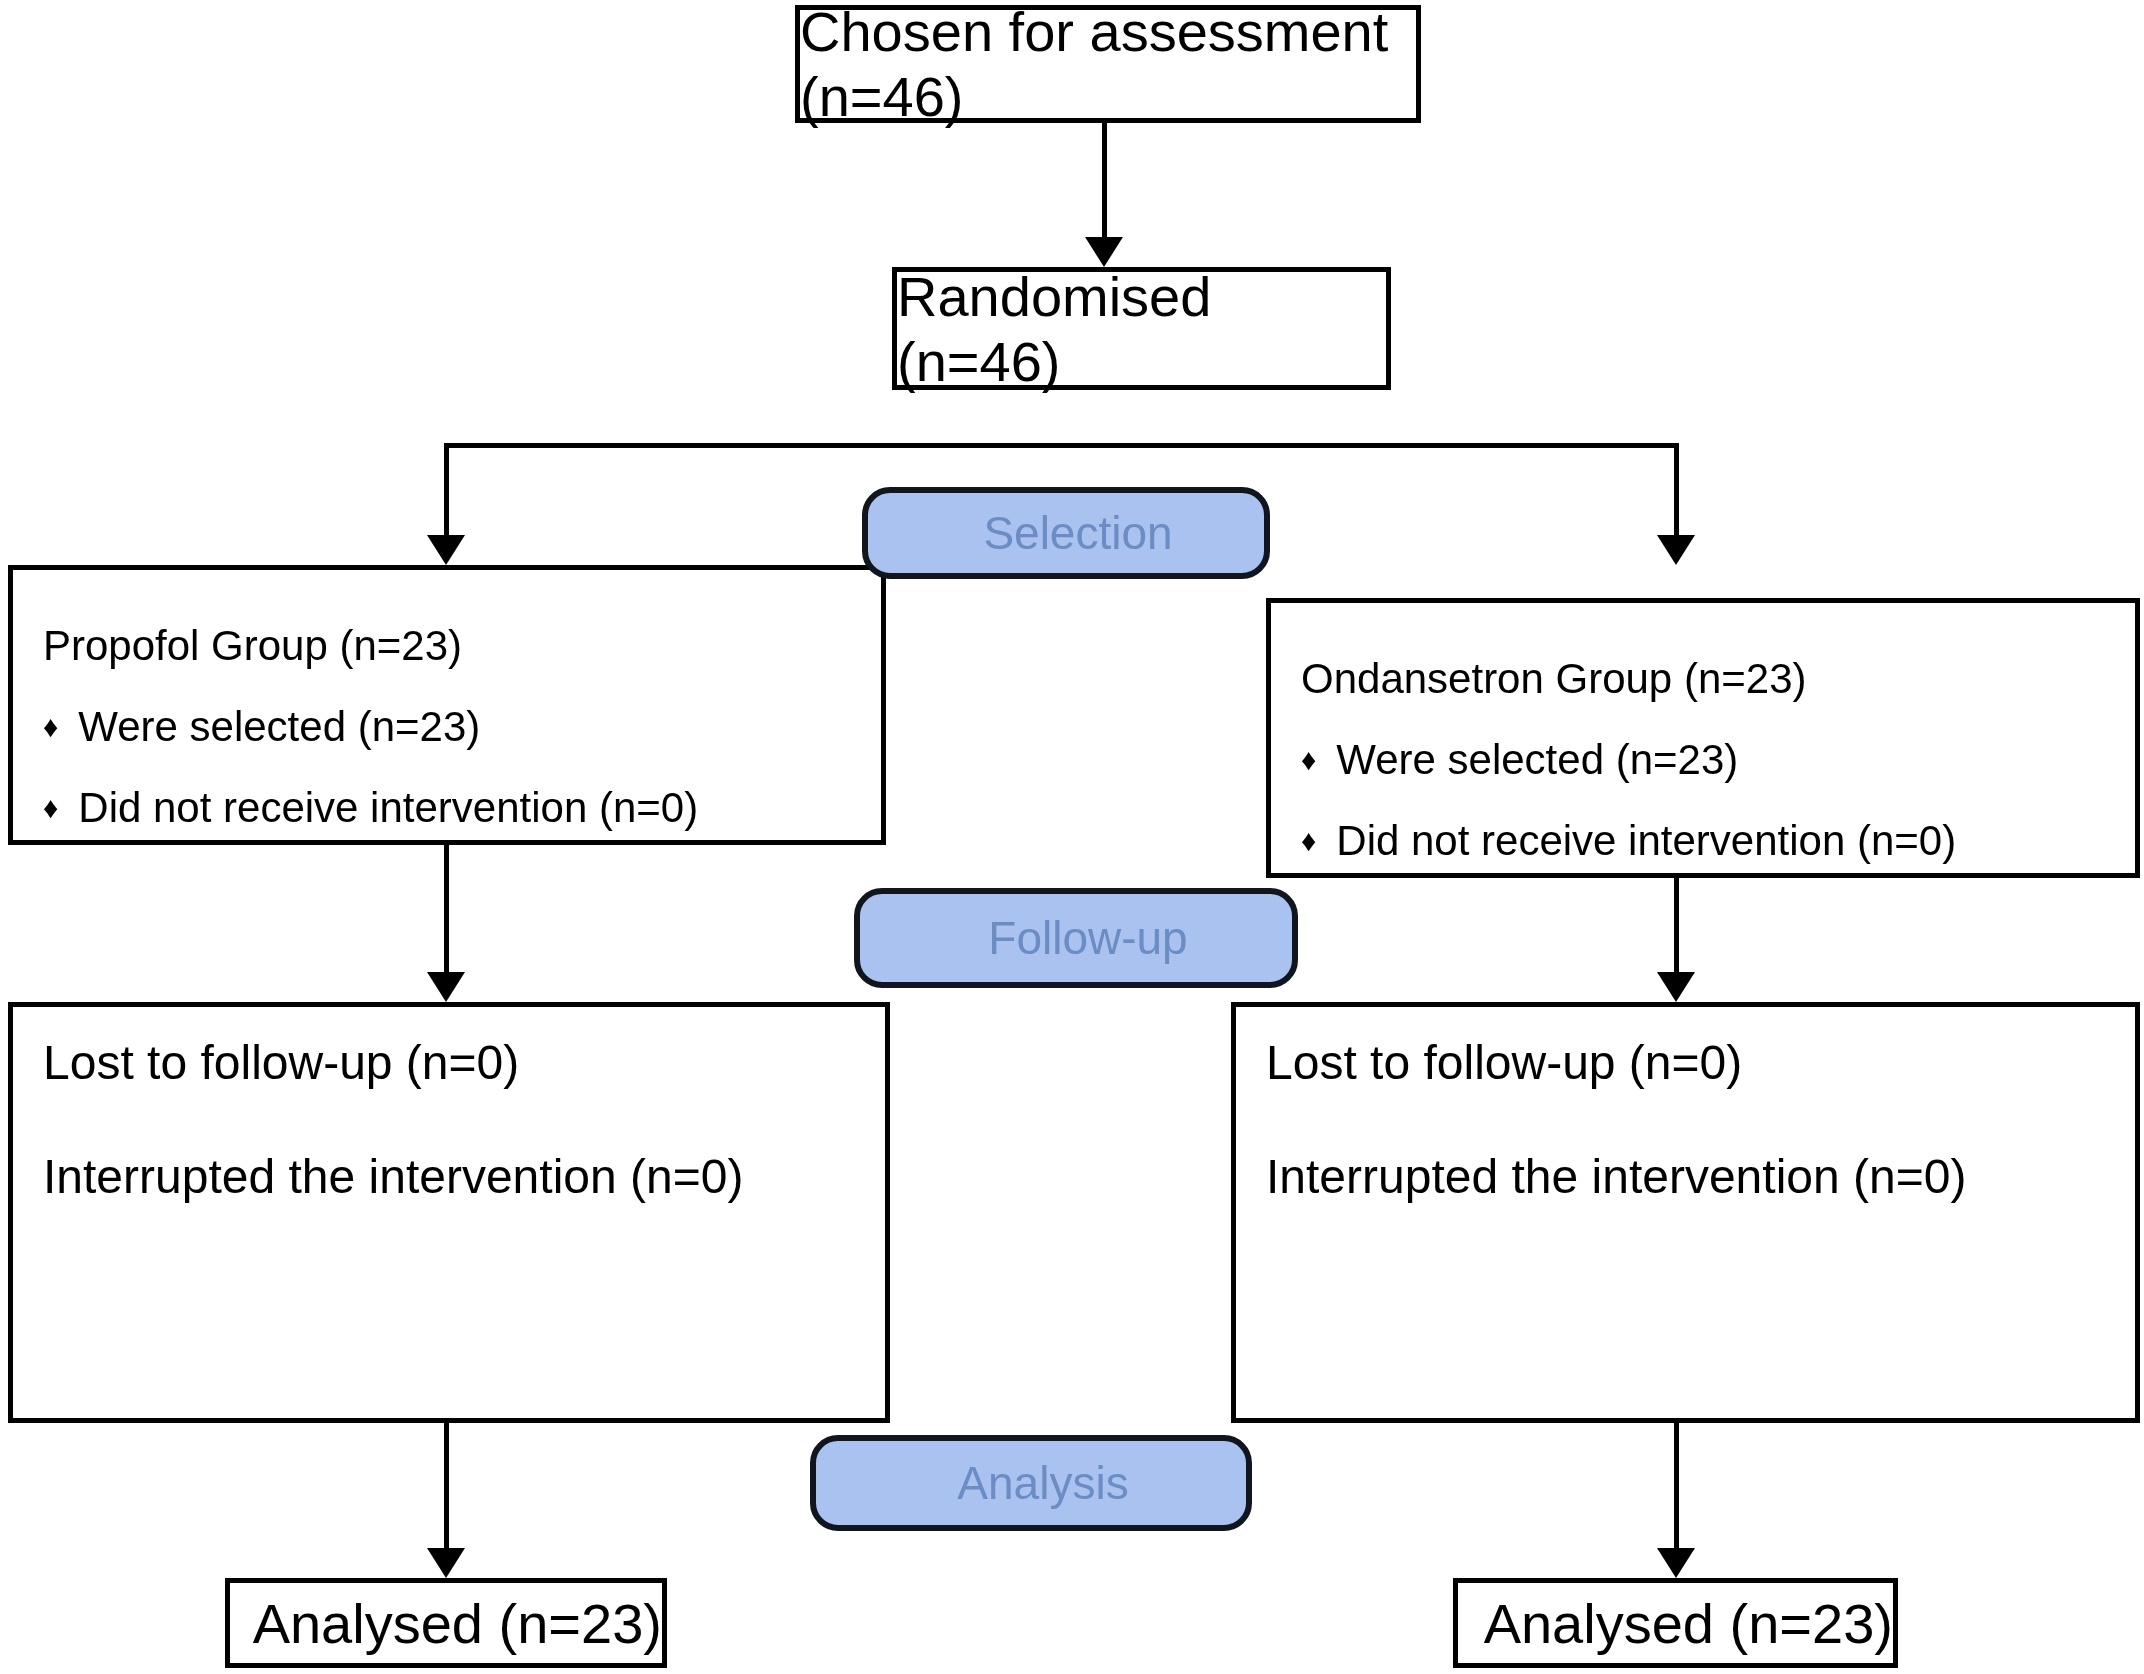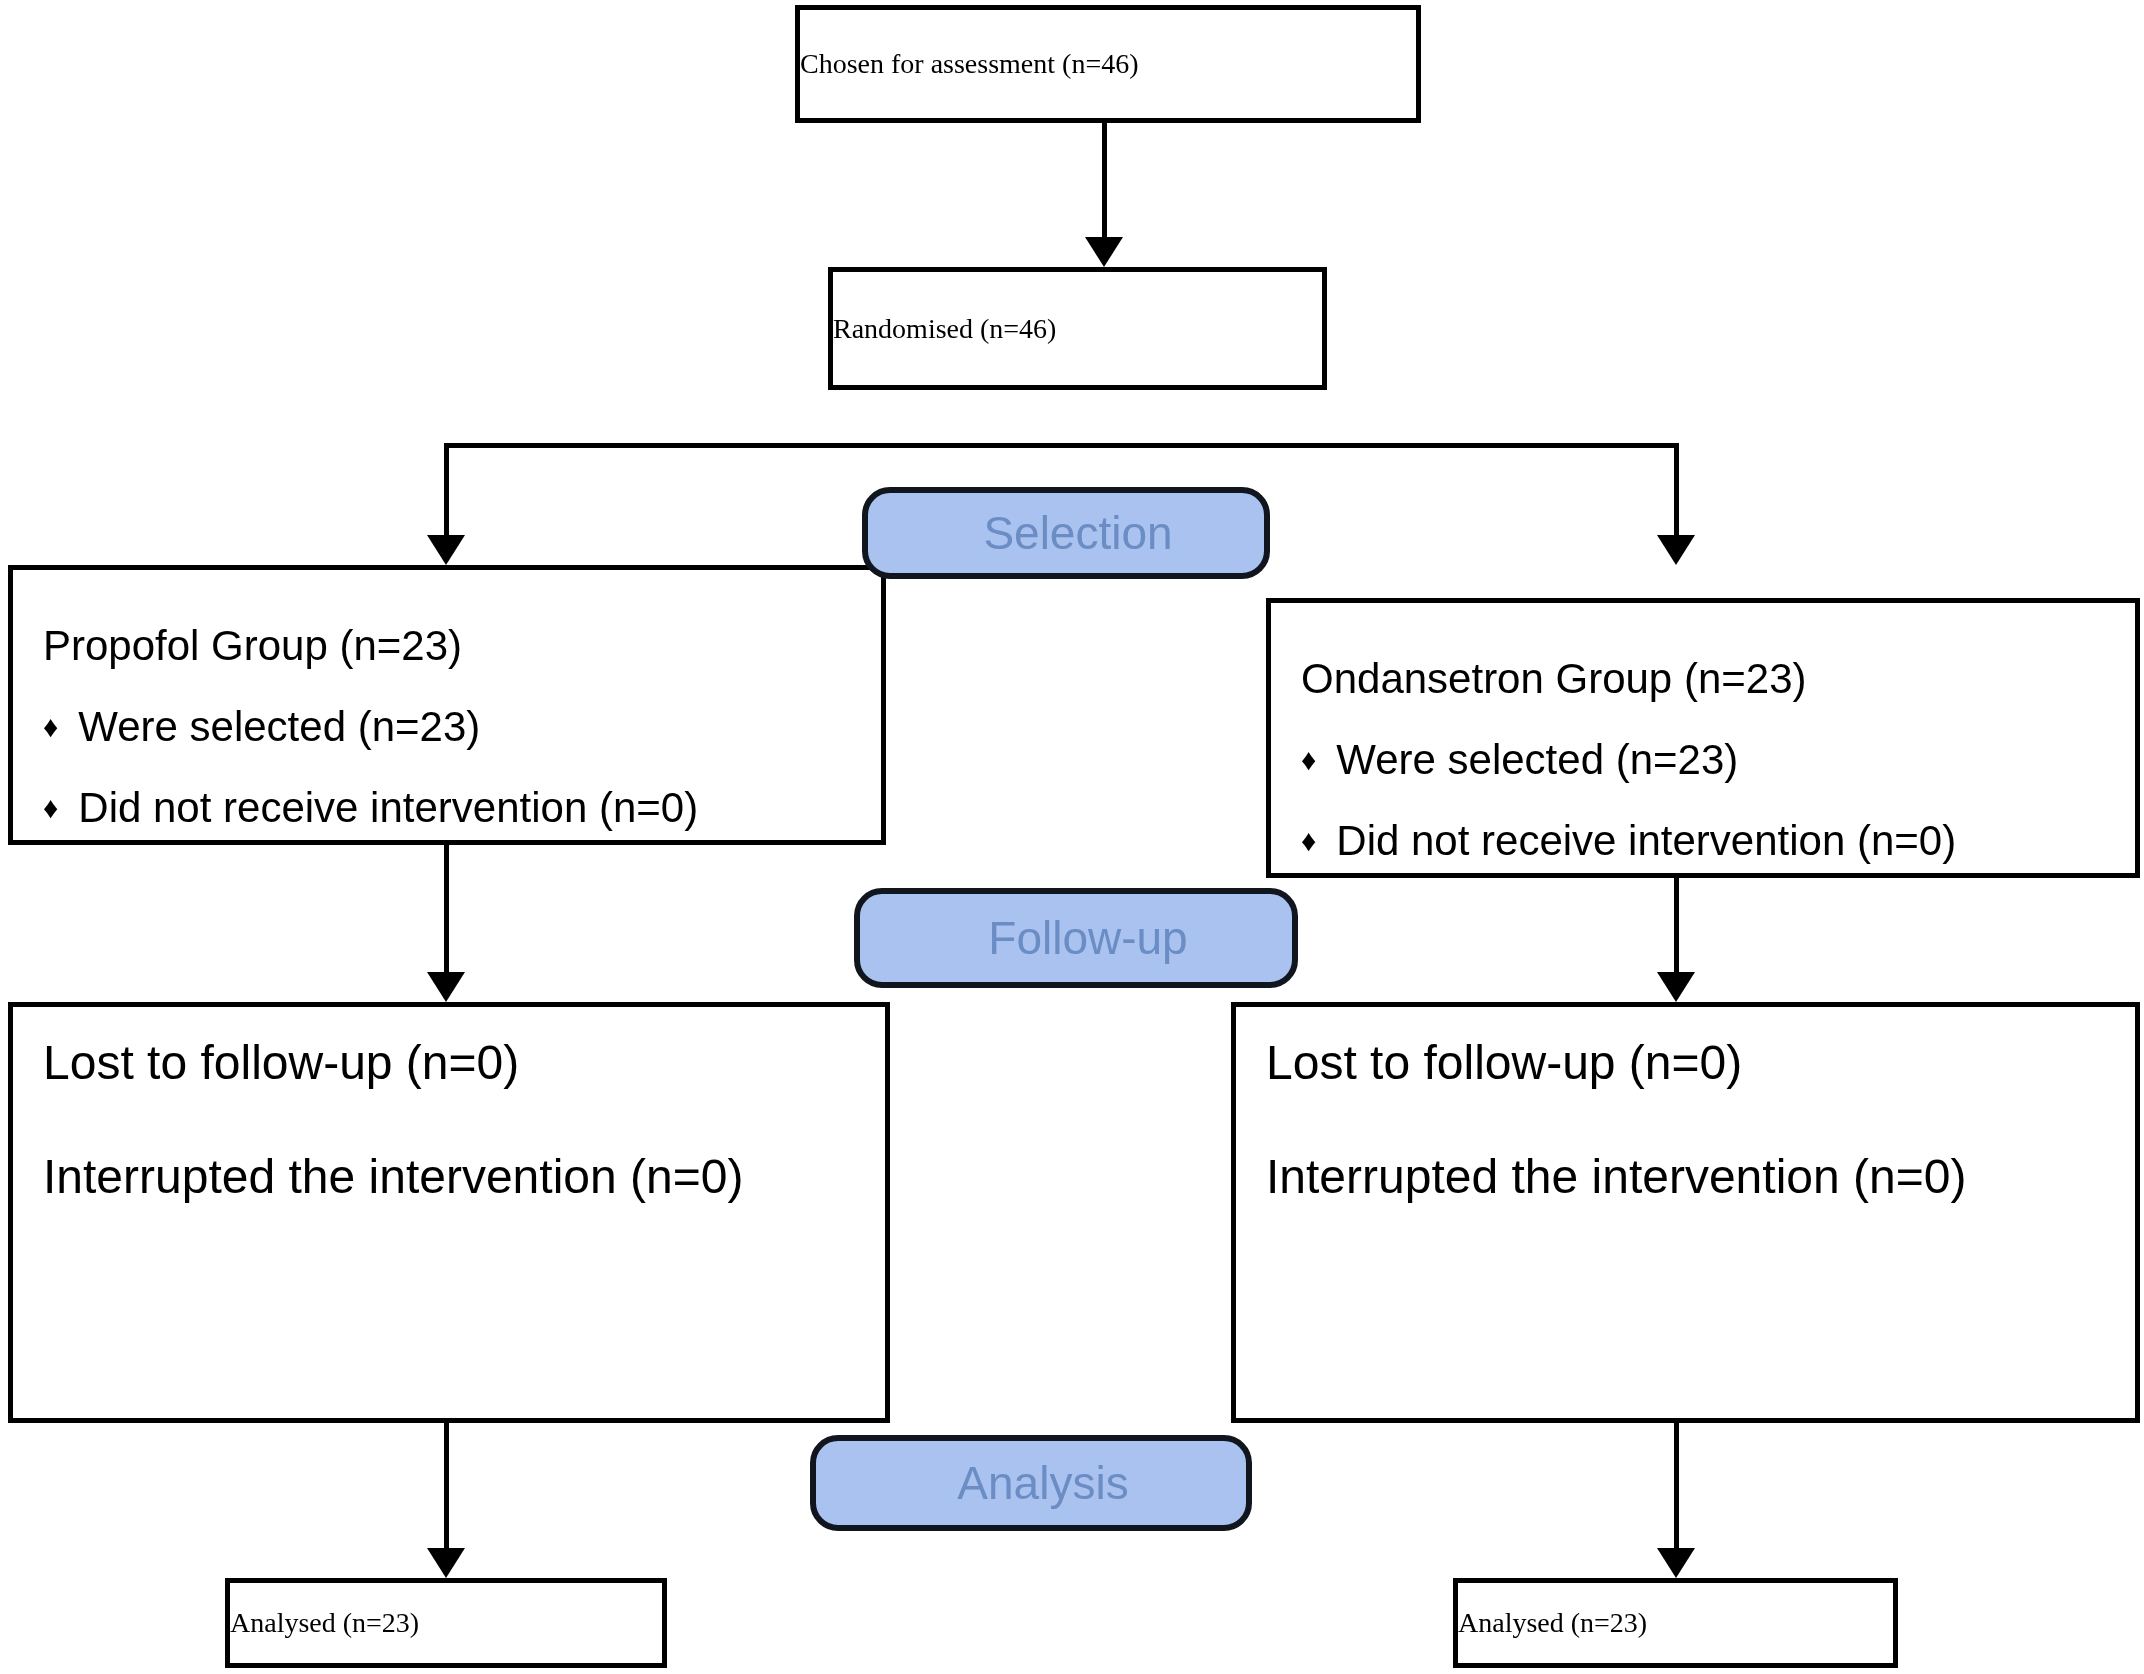--- a/index.html
+++ b/index.html
@@ -7,21 +7,21 @@
     --box-border:#000000; --box-fill:#ffffff;
     --stage-fill:#a9c2f0; --stage-text:#6b8dc3; --stage-border:#10151e;
   }
   *{box-sizing:border-box;margin:0;padding:0;}
   html,body{background:var(--background);}
   body{font-family:"Liberation Sans","DejaVu Sans",sans-serif;color:var(--text);}
   .canvas{position:relative;width:2144px;height:1674px;background:var(--background);overflow:hidden;}
 
   
   .box{position:absolute;background:var(--box-fill);border:5px solid var(--box-border);z-index:2;}
-  .box.center{display:flex;align-items:center;justify-content:flex-start;font-size:28px;font-family:Liberation Serif, serif;}
+  .box.center{display:flex;align-items:center;justify-content:flex-end;font-size:56px;}
 
   
   .group-box{padding:24px 0 0 30px;font-size:42px;}
   .group-box .line{height:58px;line-height:58px;white-space:nowrap;display:flex;align-items:center;margin-top:23px;}
   .bullet{font-size:30px;margin-right:20px;line-height:58px;}
   .fu-box{padding-left:30px;font-size:48px;}
   .fu-box .line1{margin-top:26px;height:60px;line-height:60px;white-space:nowrap;}
   .fu-box .line2{margin-top:54px;height:60px;line-height:60px;white-space:nowrap;}
 
   
@@ -40,21 +40,21 @@
 
 <div class="canvas">
 
   <div class="box center" style="left:795px;top:5px;width:626px;height:118px">
     <span>Chosen for assessment (n=46)</span>
   </div>
 
   <div class="vline" style="left:1102px;top:123px;height:119px"></div>
   <div class="arrowhead" style="left:1085px;top:237px"></div>
 
-  <div class="box center" style="left:828px;top:267px;width:499px;height:123px">
+  <div class="box center" style="left:892px;top:267px;width:499px;height:123px">
     <span>Randomised (n=46)</span>
   </div>
 
   <div class="hline" style="left:444px;top:443px;width:1235px"></div>
   <div class="vline" style="left:444px;top:443px;height:93px"></div>
   <div class="arrowhead" style="left:427px;top:535px"></div>
   <div class="vline" style="left:1674px;top:443px;height:93px"></div>
   <div class="arrowhead" style="left:1657px;top:535px"></div>
 
   <div class="stage" style="left:862px;top:487px;width:408px;height:92px">

